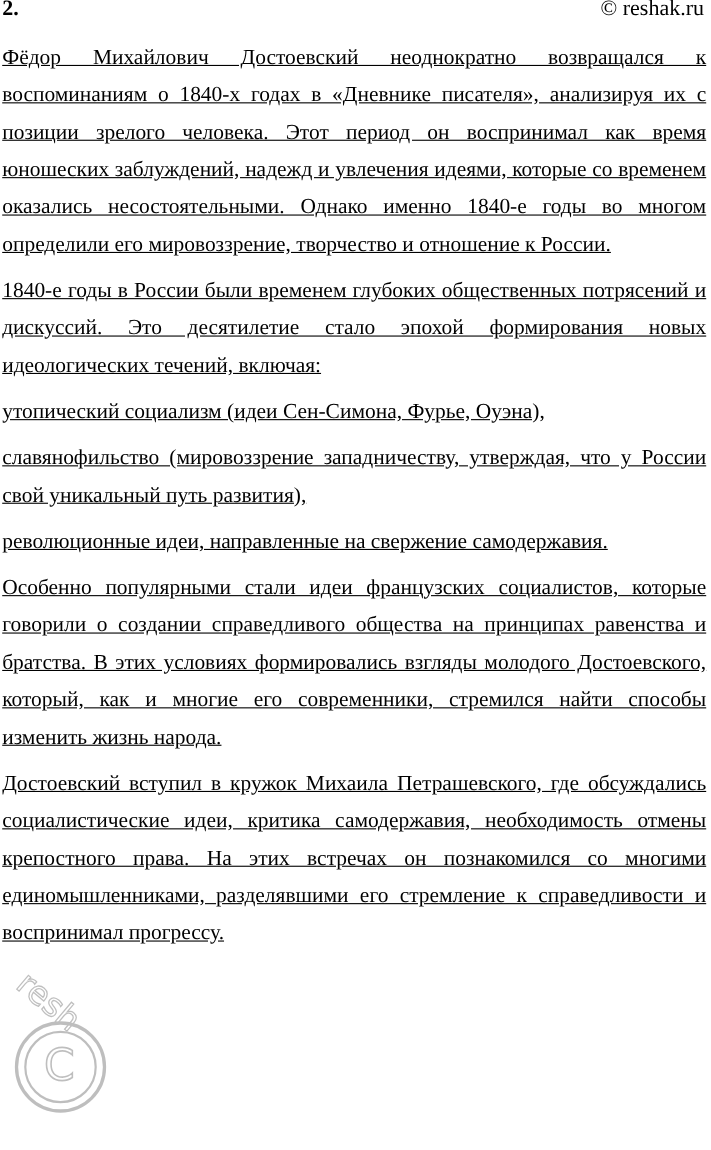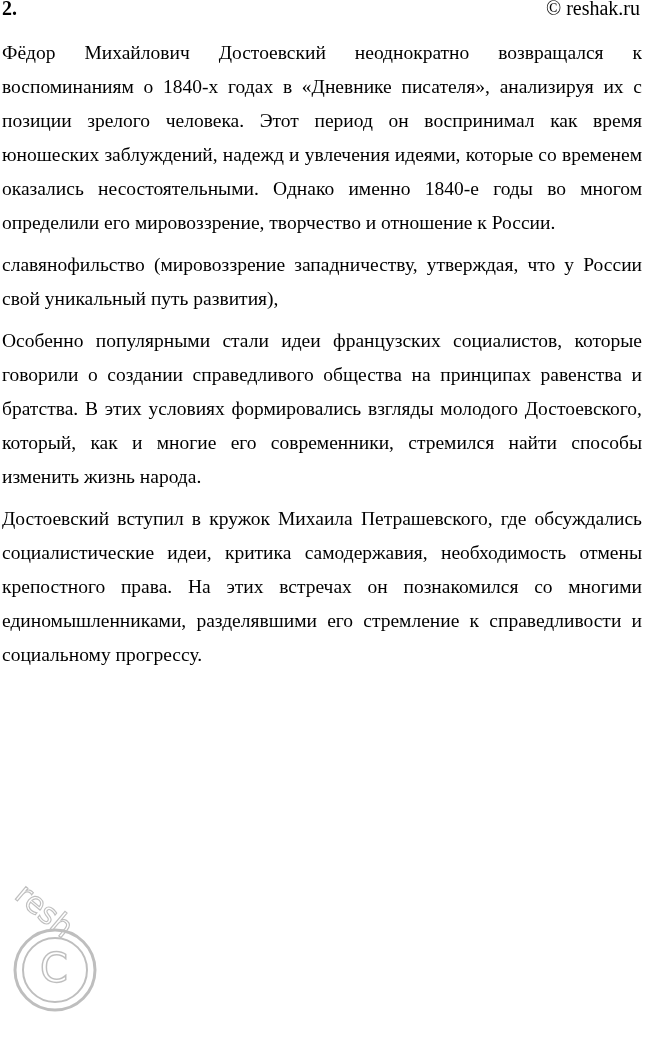--- a/index.html
+++ b/index.html
@@ -1,37 +1,40 @@
 <!DOCTYPE html>
 <html><head>
 <meta charset="utf-8">
 <style>
   html, body { margin:0; padding:0; background:#ffffff; }
   body { width:646px; height:1045px; overflow:hidden; position:relative;
          font-family:"Liberation Serif", "DejaVu Serif", serif; color:#000; }
   .header { position:absolute; top:0; left:0; width:646px; height:30px; }
   .num { position:absolute; left:2px; top:-3px; font-weight:bold; font-size:20px; }
   .brand { position:absolute; right:6px; top:-3px; font-size:20px; }
-  .content { position:absolute; top:36px; left:2px; width:640px; }
+  .content { position:absolute; top:36px; left:2px; width:640px;text-decoration:underline; }
   p { margin:0 0 8px 0; font-size:19.5px; line-height:34px; text-align:justify; }
   .watermark { position:absolute; left:0; top:880px; width:130px; height:160px; opacity:0.25; pointer-events:none; }
 </style>
 </head>
 <body>
 
 <div class="header">
   <span class="num">2.</span>
   <span class="brand">© reshak.ru</span>
 </div>
 
 <div class="content">
   <p>Фёдор Михайлович Достоевский неоднократно возвращался к воспоминаниям о 1840-х годах в «Дневнике писателя», анализируя их с позиции зрелого человека. Этот период он воспринимал как время юношеских заблуждений, надежд и увлечения идеями, которые со временем оказались несостоятельными. Однако именно 1840-е годы во многом определили его мировоззрение, творчество и отношение к России.</p>
+  <p>1840-е годы в России были временем глубоких общественных потрясений и дискуссий. Это десятилетие стало эпохой формирования новых идеологических течений, включая:</p>
+  <p>утопический социализм (идеи Сен-Симона, Фурье, Оуэна),</p>
   <p>славянофильство (мировоззрение западничеству, утверждая, что у России свой уникальный путь развития),</p>
+  <p>революционные идеи, направленные на свержение самодержавия.</p>
   <p>Особенно популярными стали идеи французских социалистов, которые говорили о создании справедливого общества на принципах равенства и братства. В этих условиях формировались взгляды молодого Достоевского, который, как и многие его современники, стремился найти способы изменить жизнь народа.</p>
-  <p>Достоевский вступил в кружок Михаила Петрашевского, где обсуждались социалистические идеи, критика самодержавия, необходимость отмены крепостного права. На этих встречах он познакомился со многими единомышленниками, разделявшими его стремление к справедливости и социальному прогрессу.</p>
+  <p>Достоевский вступил в кружок Михаила Петрашевского, где обсуждались социалистические идеи, критика самодержавия, необходимость отмены крепостного права. На этих встречах он познакомился со многими единомышленниками, разделявшими его стремление к справедливости и воспринимал прогрессу.</p>
 </div>
 
 <svg class="watermark" viewBox="0 0 130 160">
   <circle cx="55" cy="90" r="40" fill="none" stroke="#000" stroke-width="3"></circle>
   <circle cx="55" cy="90" r="32" fill="none" stroke="#000" stroke-width="2"></circle>
   <text x="40" y="102" font-size="40" font-family="DejaVu Sans, sans-serif" fill="none" stroke="#000" stroke-width="1.5">C</text>
   <text x="5" y="40" font-size="30" font-family="DejaVu Sans, sans-serif" fill="none" stroke="#000" stroke-width="1.2" transform="rotate(40 40 40)">resh</text>
 </svg>
 
 </body></html>

